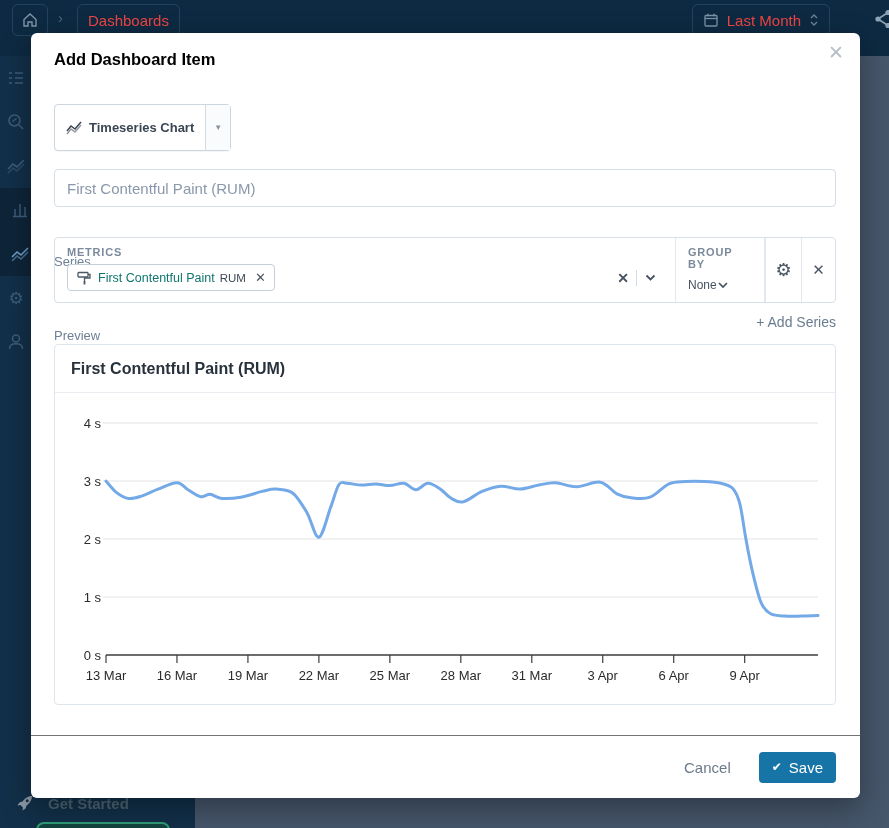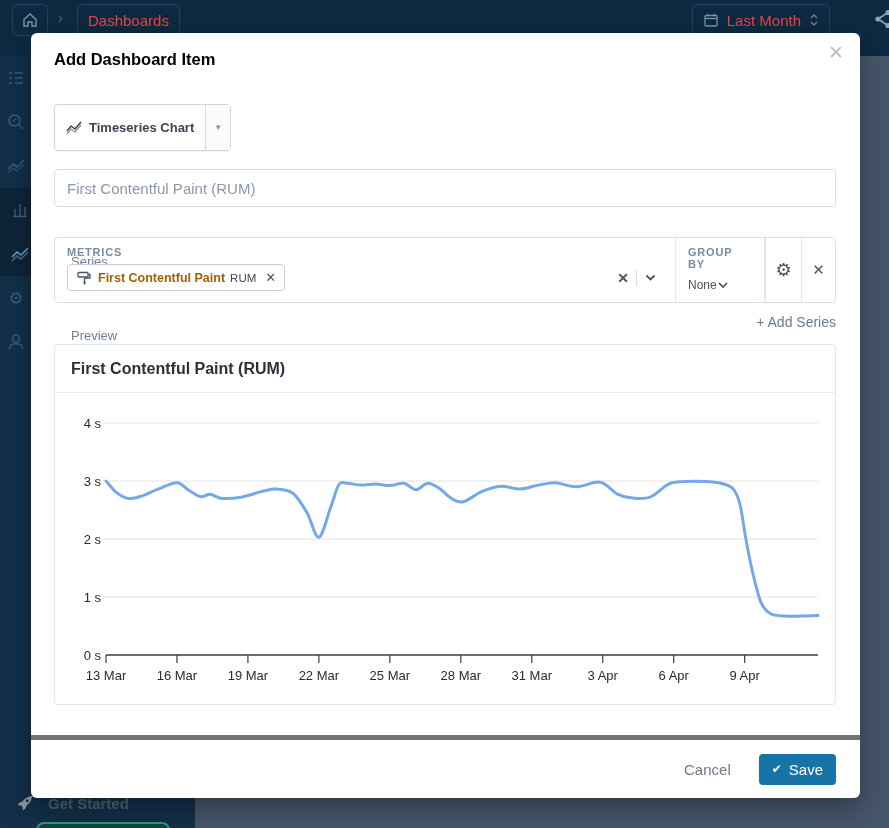--- a/index.html
+++ b/index.html
@@ -26,42 +26,42 @@
   .gs-box { position:absolute; left:36px; bottom:-16px; width:134px; height:22px;
             border:2px solid #2f9d77; border-radius:8px; background:#12453f; }
 
   .content { position:absolute; top:56px; left:195px; right:0; bottom:0; background:#46566b; z-index:1; }
 
   
   .modal { position:absolute; left:31px; top:33px; width:829px; height:765px; background:#ffffff;
            border-radius:6px; box-shadow:0 10px 30px rgba(0,0,0,.35); z-index:10; }
   .modal-close { position:absolute; right:16px; top:8px; font-size:19px; color:#b7bfc8; cursor:pointer; }
   .m-title { position:absolute; left:23px; top:17px; font-size:16.5px; font-weight:bold; color:#000000; }
-  .f-label { position:absolute; left:23px; font-size:13px; color:#6e8095;padding-left:17px; }
+  .f-label { position:absolute; left:23px; font-size:13px; color:#6e8095; }
 
   .itemtype { position:absolute; left:23px; top:71px; height:47px; display:inline-flex; align-items:stretch;
               border:1px solid #cdd5de; border-radius:4px; background:#fff; box-shadow:0 1px 1px rgba(0,0,0,.04); }
   .itemtype .seg-main { display:flex; align-items:center; gap:7px; padding:0 11px; color:#3a4653;
                         font-size:13px; font-weight:bold; }
   .itemtype .seg-caret { width:25px; display:flex; align-items:center; justify-content:center;
                          border-left:1px solid #d4dbe3; background:#fafbfc; color:#8a95a2; font-size:8px; }
 
   .title-input { position:absolute; left:23px; top:136px; width:782px; height:38px;
                  border:1px solid #d6dde5; border-radius:4px; padding:0 12px; font-size:15px;
                  color:#8a98ab; font-family:"Liberation Sans", sans-serif; outline:none; background:#fff; }
 
   .series-box { position:absolute; left:23px; top:204px; width:782px; height:66px;
                 border:1px solid #d9dfe7; border-radius:4px; display:flex; align-items:stretch; }
   .s-cell { padding:8px 12px 0 12px; }
   .s-head { font-size:11px; font-weight:bold; color:#7b8a9c; letter-spacing:.8px; }
   .s-metrics { flex:1; display:flex; flex-direction:column; }
   .s-metrics-row { display:flex; align-items:center; margin-top:6px; }
   .chip { display:inline-flex; align-items:center; height:27px; border:1px solid #c6cfd8; border-radius:4px;
           padding:0 8px; background:#fff; }
-  .chip-name { font-size:12.5px; color:#a16207; margin-left:6px;font-weight:bold; }
+  .chip-name { font-size:12.5px; color:#0f766e; margin-left:6px; }
   .chip-suffix { font-size:11.5px; color:#3d4955; margin-left:5px; }
   .chip-x { font-size:13px; color:#4a5763; margin-left:9px; cursor:pointer; }
   .clear-group { margin-left:auto; display:flex; align-items:center; gap:7px; padding-right:6px; }
   .clear-x { font-size:14px; font-weight:bold; color:#46525f; cursor:pointer; }
   .clear-div { width:1px; height:16px; background:#d7dde4; }
   .s-sep { width:1px; background:#e3e8ee; }
   .s-groupby { width:88px; }
   .s-filters { width:105px; }
   .s-value { margin-top:8px; font-size:12px; color:#46525f; display:flex; align-items:center; cursor:pointer; }
   .s-addfilter { margin-top:9px; font-size:12px; font-weight:bold; color:#3d4955; cursor:pointer; white-space:nowrap; }
@@ -70,21 +70,21 @@
   .s-iconbtn.xx { width:33px; font-size:15px; }
 
   .add-series { position:absolute; right:24px; top:281px; font-size:14px; color:#6a7c90; cursor:pointer; }
 
   .preview-card { position:absolute; left:23px; top:311px; width:782px; height:361px;
                   border:1px solid #dfe5ec; border-radius:4px; background:#fff; }
   .pc-title { position:absolute; left:16px; top:15px; font-size:16px; font-weight:bold; color:#28323c; }
   .pc-div { position:absolute; left:0; right:0; top:47px; height:1px; background:#e9edf1; }
   .pc-chart { position:absolute; left:0; top:48px; width:780px; height:312px; }
 
-  .footer { position:absolute; left:0; right:0; bottom:0; height:63px; border-top:5px solid #737373;
+  .footer { position:absolute; left:0; right:0; bottom:0; height:63px; border-top:1px solid #737373;
             display:flex; align-items:center; justify-content:flex-end; gap:28px; padding-right:24px; }
   .btn-cancel { font-size:15px; color:#6b7a89; background:none; border:none; cursor:pointer;
                 font-family:"Liberation Sans", sans-serif; }
   .btn-save { display:flex; align-items:center; gap:7px; background:#1774a7; color:#fff; border:none;
               border-radius:4px; height:31px; padding:0 13px; font-size:15px; cursor:pointer;
               font-family:"Liberation Sans", sans-serif; }
   .btn-save .chk { font-size:12px; }
 
   svg.ic { display:block; }
 </style>

